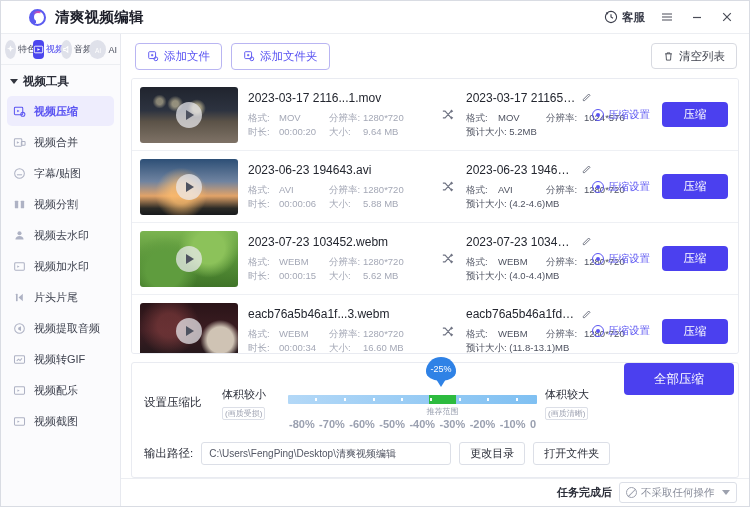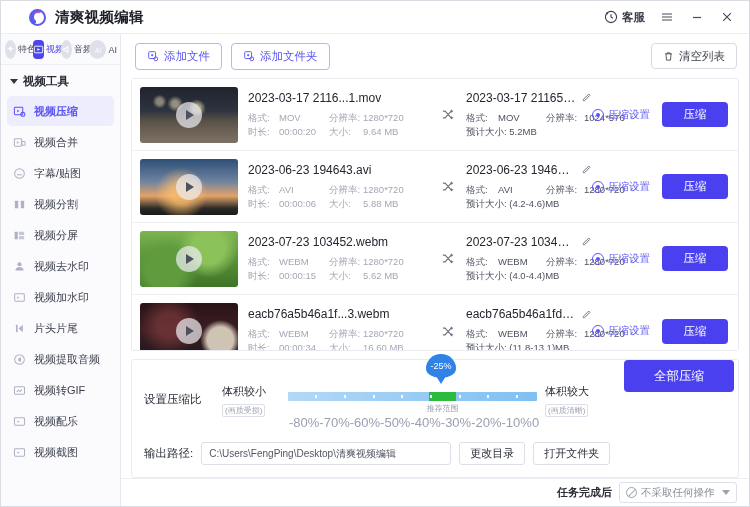--- a/index.html
+++ b/index.html
@@ -277,21 +277,21 @@
     content: ""; position: absolute; bottom: -6px; left: 50%;
     transform: translateX(-50%);
     border-left: 5px solid transparent; border-right: 5px solid transparent;
     border-top: 8px solid #2f82e6;
   }
   .rec-note {
     position: absolute; left: 62%; top: 29px; transform: translateX(-50%);
     font-size: 8px; color: #9aa0b0; white-space: nowrap;
   }
   .ticks-lbl { display: flex; justify-content: space-between; margin-top: 14px; padding: 0 1px; }
-  .ticks-lbl span { font-size: 13px; color: #9aa0b0; }
+  .ticks-lbl span { font-size: 11px; color: #9aa0b0; font-weight: bold; }
 
   .path-row { display: flex; align-items: center; padding: 4px 10px 12px 12px; gap: 8px; }
   .path-label { font-size: 11.5px; color: #2b2e39; flex: 0 0 auto; }
   .path-input {
     flex: 0 0 250px; height: 23px;
     border: 1px solid #dcdfe7; border-radius: 3px;
     background: #ffffff; font-size: 10px; color: #525663;
     padding: 0 7px; display: flex; align-items: center;
     font-family: inherit;
     white-space: nowrap; overflow: hidden;
@@ -455,30 +455,20 @@
           <span class="mi-lb">字幕/贴图</span>
         </div>
         <div class="menu-item">
           <span class="mi-ic">
             <svg class="icon-svg" width="13" height="13" viewBox="0 0 14 14" fill="currentColor">
               <rect x="2" y="3" width="3.6" height="8" rx=".6"></rect>
                 <rect x="8.4" y="3" width="3.6" height="8" rx=".6"></rect>
             </svg>
           </span>
           <span class="mi-lb">视频分割</span>
-        </div>
-        <div class="menu-item">
-          <span class="mi-ic">
-            <svg class="icon-svg" width="13" height="13" viewBox="0 0 14 14" fill="currentColor">
-              <rect x="1.8" y="3" width="3.4" height="8" rx=".6"></rect>
-                <rect x="6.4" y="3" width="5.6" height="3.4" rx=".6" opacity=".7"></rect>
-                <rect x="6.4" y="7.6" width="5.6" height="3.4" rx=".6" opacity=".7"></rect>
-            </svg>
-          </span>
-          <span class="mi-lb">视频分屏</span>
         </div>
         <div class="menu-item">
           <span class="mi-ic">
             <svg class="icon-svg" width="13" height="13" viewBox="0 0 14 14" fill="currentColor">
               <circle cx="7" cy="4.6" r="2.2"></circle>
                 <path d="M2.6 11.4c0-2.4 2-3.8 4.4-3.8s4.4 1.4 4.4 3.8z"></path>
             </svg>
           </span>
           <span class="mi-lb">视频去水印</span>
         </div>

